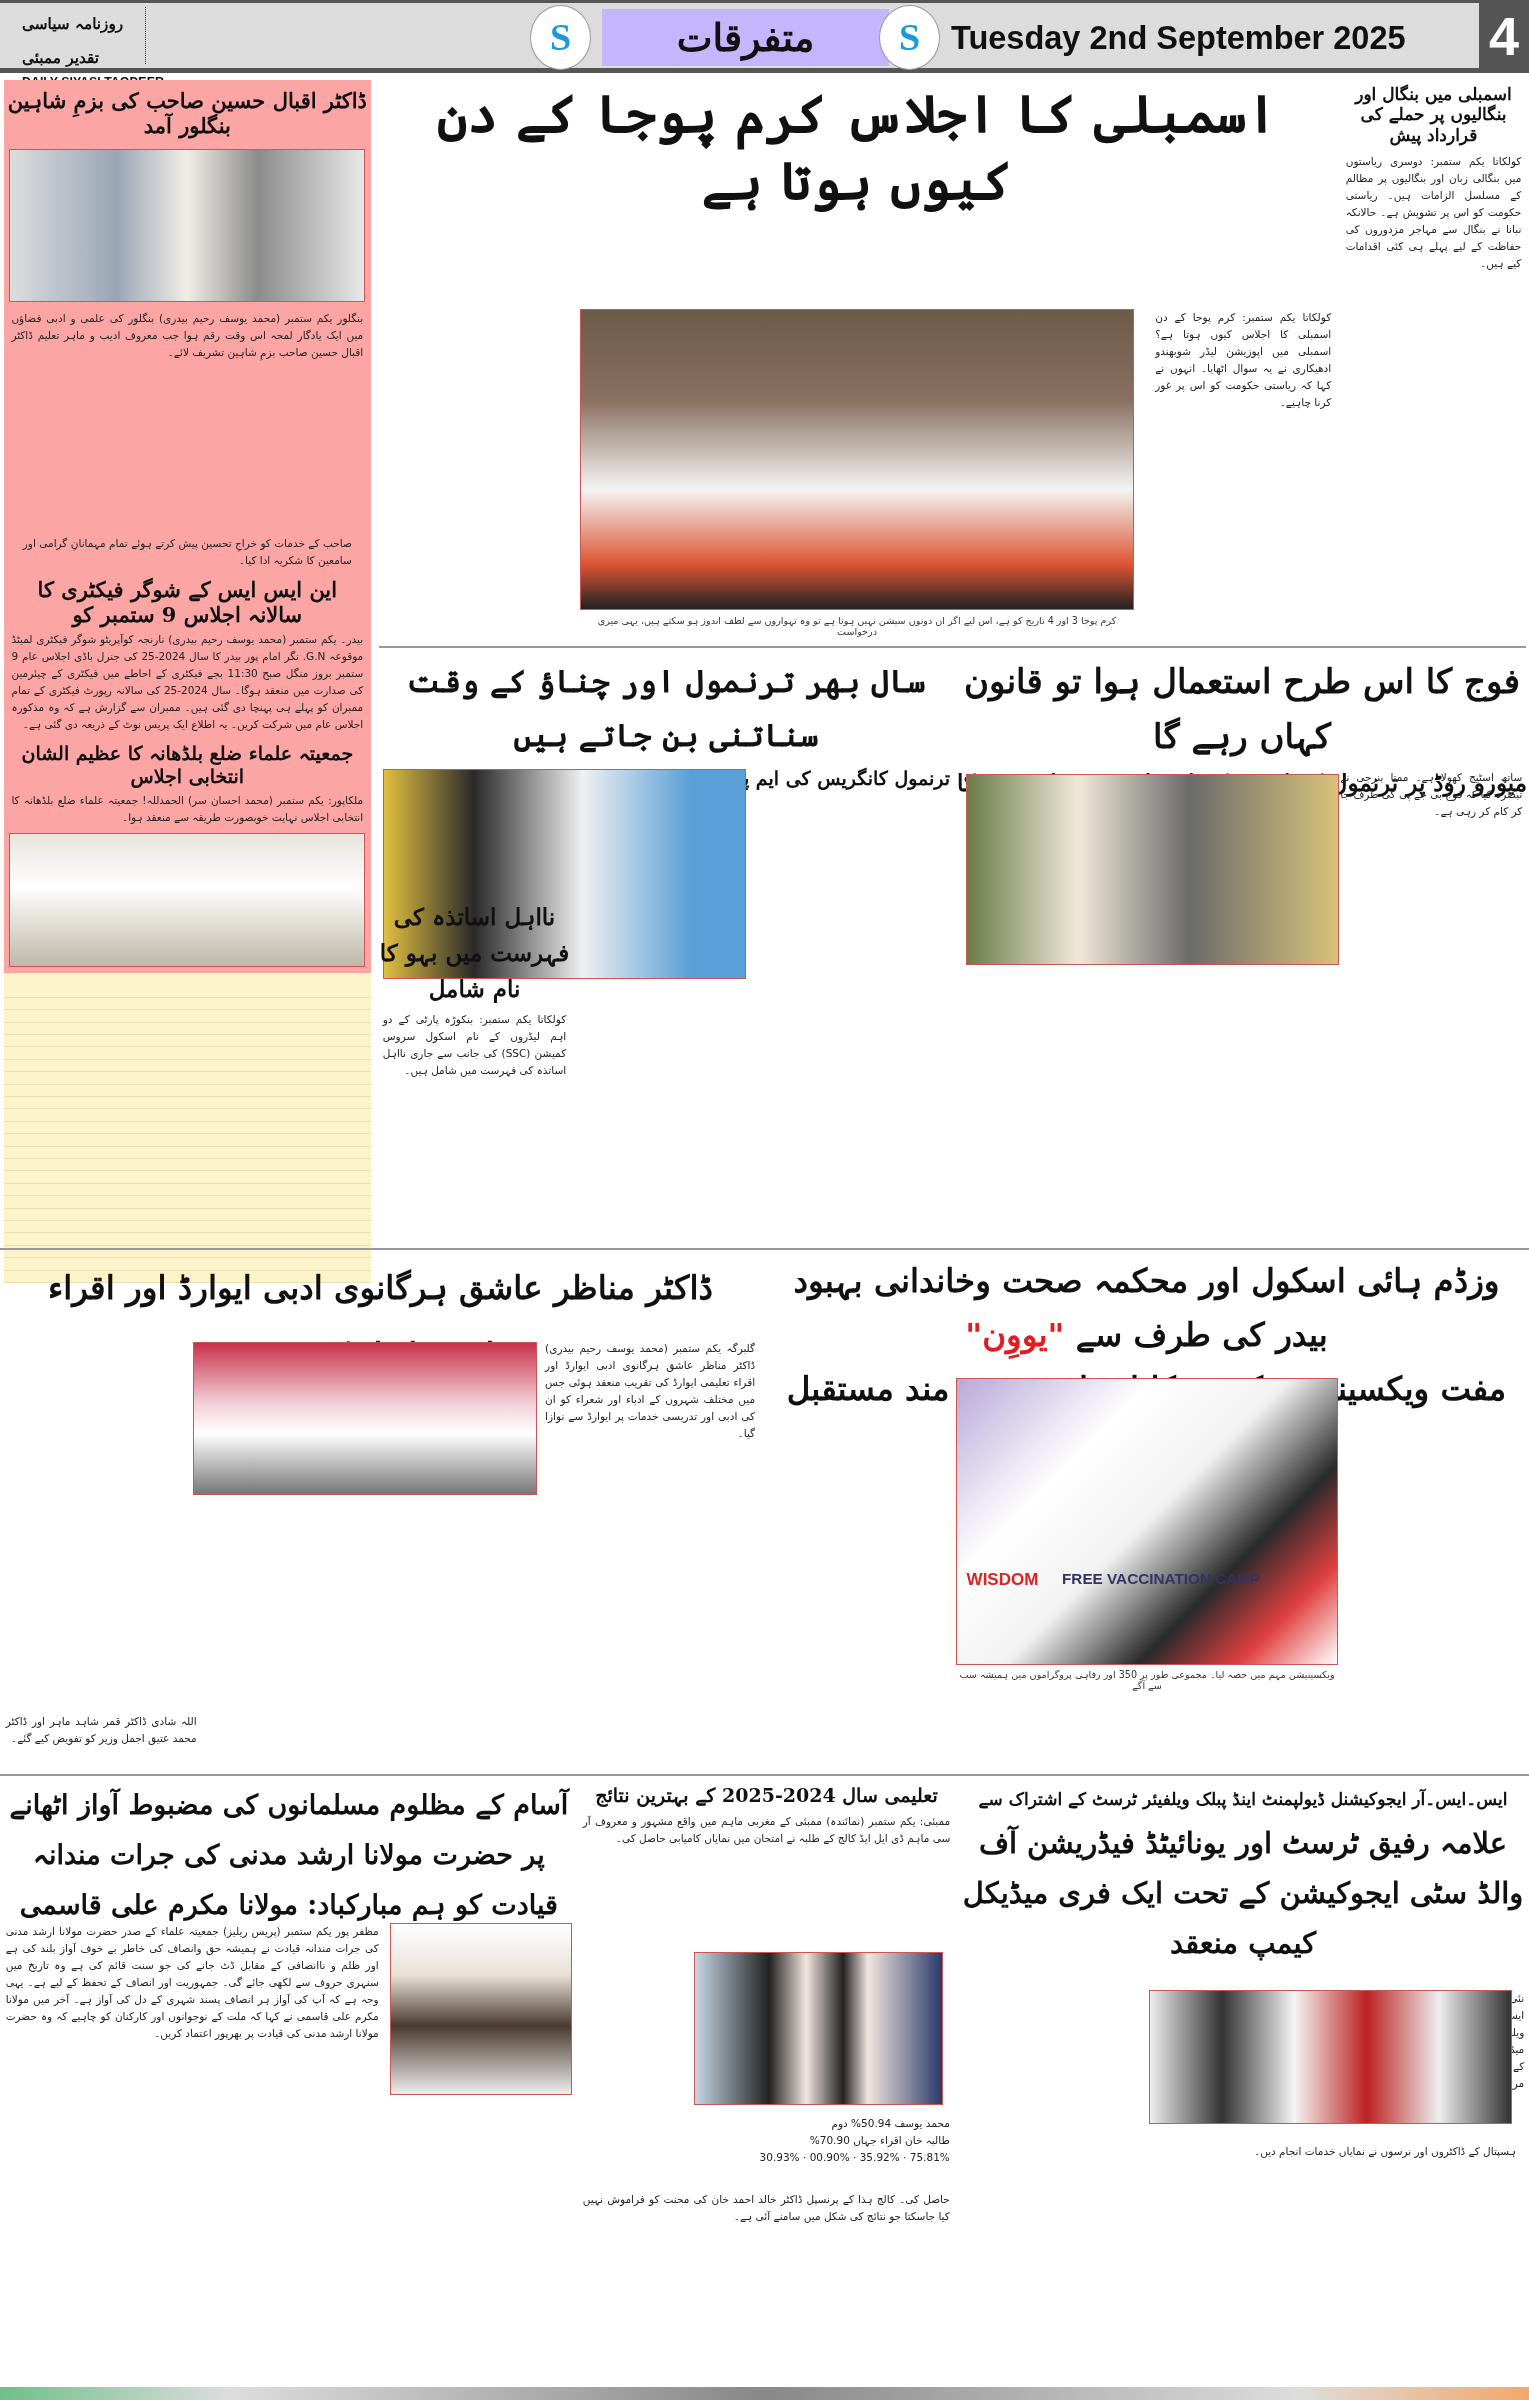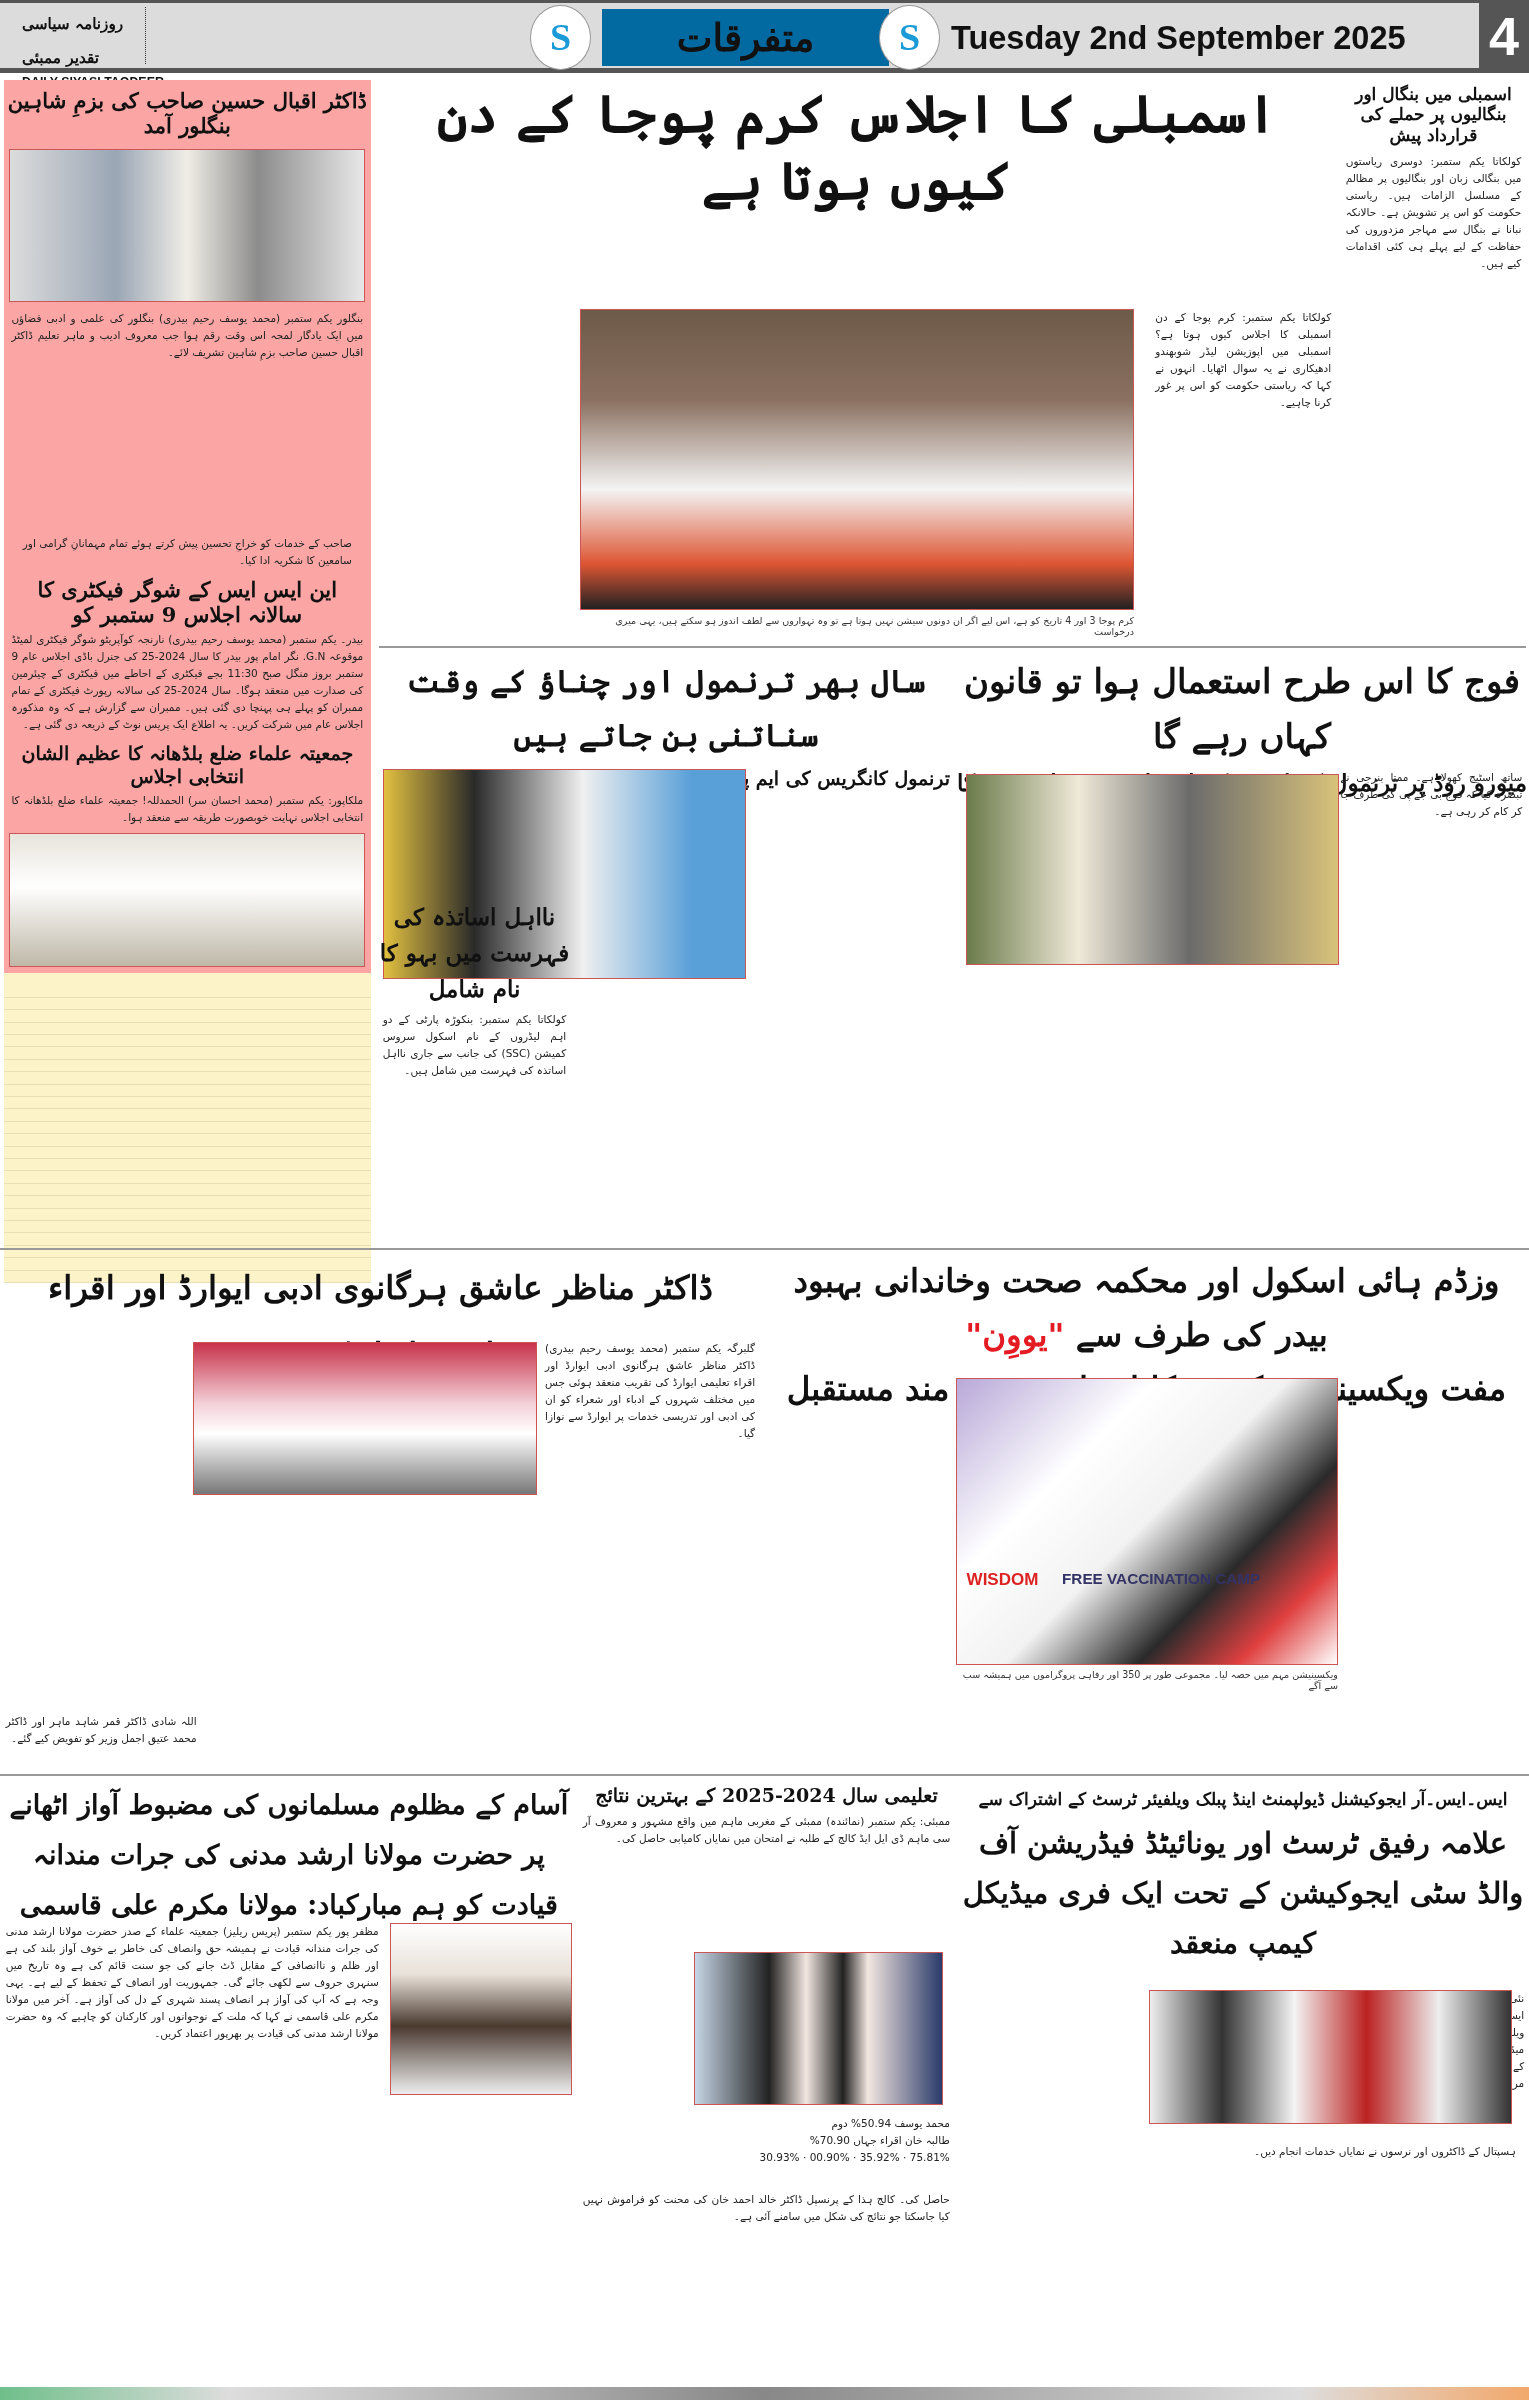--- a/index.html
+++ b/index.html
@@ -3,32 +3,32 @@
 <meta charset="utf-8">
 <style>
 *{box-sizing:border-box;margin:0;padding:0}
 body{width:1529px;height:2400px;background:#fff;font-family:"DejaVu Sans",sans-serif;color:#111;position:relative;overflow:hidden}
 .masthead{position:absolute;left:0;top:0;width:1529px;height:73px;background:#dcdcdc;border-top:3.8px solid #555;border-bottom:5.7px solid #555}
 .logo-box{position:absolute;left:22px;top:3.8px;width:124px;height:57px;border-right:1.9px dotted #333;text-align:left}
 .logo-urdu{font-family:"DejaVu Serif",serif;font-size:25px;font-weight:bold;direction:rtl;line-height:32.5px}
 .logo-en{font-family:"Liberation Sans",sans-serif;font-size:12.4px;font-weight:bold;line-height:15.3px;white-space:nowrap}
 .logo-en small{font-size:7.6px}
 .emblem{position:absolute;top:1.9px;width:61px;height:65px;border-radius:50%;background:#fff;border:1.9px solid #999;display:flex;align-items:center;justify-content:center;font-family:"Liberation Serif",serif;font-size:38px;font-weight:bold;color:#1a9ad6}
-.section-title{position:absolute;left:602px;top:5.7px;width:287px;height:57px;background:#0369a1;font-size:38px;font-weight:bold;direction:rtl;text-align:center;line-height:57px;font-family:"DejaVu Serif",serif}
+.section-title{position:absolute;left:602px;top:5.7px;width:287px;height:57px;background:#c4b5fd;font-size:38px;font-weight:bold;direction:rtl;text-align:center;line-height:57px;font-family:"DejaVu Serif",serif}
 .date{position:absolute;left:951px;top:7.6px;width:478px;height:54px;font-family:"Liberation Sans",sans-serif;font-size:32.5px;font-weight:bold;line-height:54px}
 .page-num{position:absolute;right:0;top:0;width:50px;height:67px;background:#555;color:#fff;font-family:"Liberation Sans",sans-serif;font-size:54px;font-weight:bold;text-align:center;line-height:67px}
 .art{position:absolute;direction:rtl;overflow:hidden}
 .hl{font-family:"DejaVu Serif",serif;font-weight:bold;text-align:center;line-height:1.2}
 .col-text{font-family:"DejaVu Sans",sans-serif;font-size:10.5px;line-height:17px;text-align:justify;color:#222}
 .photo{position:absolute;border:1.9px solid #c55;background:linear-gradient(135deg,#b9a48c,#e9e1d6 40%,#7a6a5a 70%,#cfc2b0)}
 .cream{background:#fca5a5}
 .red{color:#e41b23}
 .divider{position:absolute;background:#999}
 .footer-bar{position:absolute;left:0;top:2387px;width:1529px;height:13.4px;background:linear-gradient(90deg,#6fbf8a,#ddd 15%,#888 50%,#ddd 85%,#f2a86b)}
-.caption{position:absolute;font-size:9.6px;color:#333;direction:rtl;text-align:right}
+.caption{position:absolute;font-size:9.6px;color:#333;direction:rtl;text-align:center}
 </style>
 </head>
 <body>
 
 <div class="masthead">
   <div class="logo-box">
     <div class="logo-urdu" style="font-size:15.3px;line-height:34px">روزنامہ سیاسی تقدیر ممبئی</div>
     <div class="logo-en"><span>DAILY SIYASI TAQDEER</span> <small>Mumbai</small></div>
   </div>
   <div class="emblem" style="left:530px">S</div>

